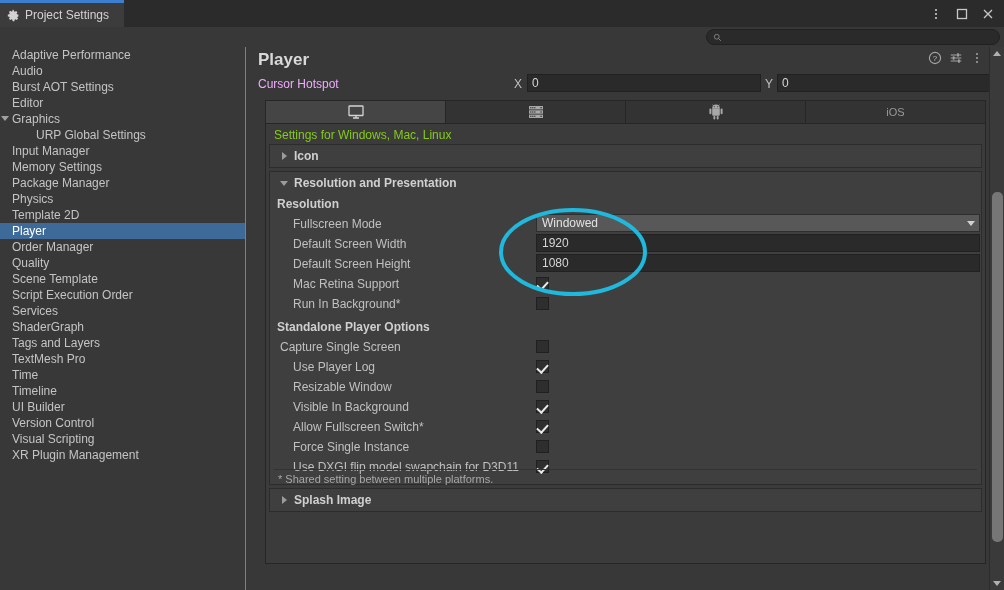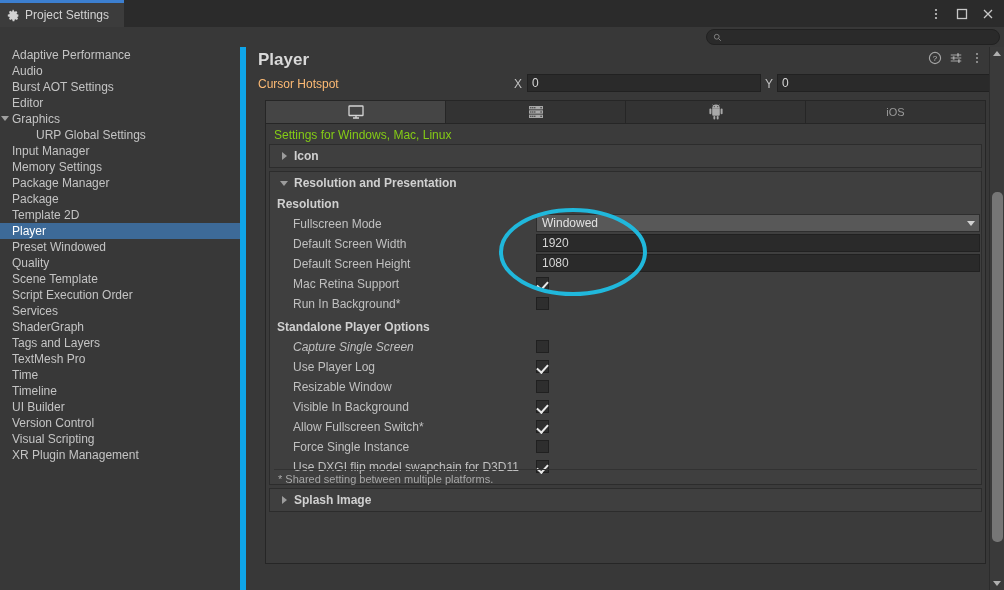--- a/index.html
+++ b/index.html
@@ -51,21 +51,21 @@
   .searchbox {
     position: absolute; right: 4px; top: 2px; width: 294px; height: 16px;
     background: #2a2a2a; border: 1px solid #212121; border-radius: 8px;
     display: flex; align-items: center; padding-left: 6px;
   }
   .searchbox .mag { width: 9px; height: 9px; display: block; opacity: .7; }
 
   
   .sidebar {
     position: absolute; left: 0; top: 47px; width: 246px; height: 543px;
-    background: #383838; border-right: 6px solid #0ea5e9;
+    background: #383838; border-right: 1px solid #0ea5e9;
     overflow: hidden;
   }
   .side-item {
     position: relative; height: 16px; line-height: 16px;
     font-size: 12px; color: #c4c4c4;
     padding-left: 12px; white-space: nowrap;
   }
   .side-item.indent { padding-left: 36px; }
   .side-item.sel { background: #3d6a98; color: #ffffff; }
   .side-item .tri {
@@ -86,21 +86,21 @@
   }
   .title-icons {
     position: absolute; right: 20px; top: 4px;
     display: flex; align-items: center; gap: 7px;
   }
   .ticon { width: 14px; height: 14px; display: block; opacity: .82; }
 
   .hotspot-row {
     position: absolute; left: 8px; top: 27px; width: 742px; height: 20px;
   }
-  .hotspot-label { position: absolute; left: 3px; top: 3px; font-size: 12px; color: #fdba74; }
+  .hotspot-label { position: absolute; left: 3px; top: 3px; font-size: 12px; color: #f0abfc; }
   .ax-lab { position: absolute; top: 3px; font-size: 12px; color: #c0c0c0; }
   .num-field {
     position: absolute; top: 0; height: 18px;
     background: #2a2a2a; border: 1px solid #212121;
     font-size: 12px; color: #d6d6d6;
     display: flex; align-items: center; padding-left: 4px;
   }
   .plattabs {
     position: absolute; left: 18px; top: 53px; width: 721px; height: 24px;
     display: flex;
@@ -261,24 +261,24 @@
     <div id="sidebar-list">
         <div class="side-item"><span>Adaptive Performance</span></div>
         <div class="side-item"><span>Audio</span></div>
         <div class="side-item"><span>Burst AOT Settings</span></div>
         <div class="side-item"><span>Editor</span></div>
         <div class="side-item"><span class="tri"></span><span>Graphics</span></div>
         <div class="side-item indent"><span>URP Global Settings</span></div>
         <div class="side-item"><span>Input Manager</span></div>
         <div class="side-item"><span>Memory Settings</span></div>
         <div class="side-item"><span>Package Manager</span></div>
-        <div class="side-item"><span>Package</span></div>
+        <div class="side-item"><span>Physics</span></div>
         <div class="side-item"><span>Template 2D</span></div>
         <div class="side-item sel"><span>Player</span></div>
-        <div class="side-item"><span>Preset Windowed</span></div>
+        <div class="side-item"><span>Order Manager</span></div>
         <div class="side-item"><span>Quality</span></div>
         <div class="side-item"><span>Scene Template</span></div>
         <div class="side-item"><span>Script Execution Order</span></div>
         <div class="side-item"><span>Services</span></div>
         <div class="side-item"><span>ShaderGraph</span></div>
         <div class="side-item"><span>Tags and Layers</span></div>
         <div class="side-item"><span>TextMesh Pro</span></div>
         <div class="side-item"><span>Time</span></div>
         <div class="side-item"><span>Timeline</span></div>
         <div class="side-item"><span>UI Builder</span></div>
@@ -414,21 +414,21 @@
 
         <div class="prop-row" style="left:0; top:122px; width:711px;">
           <span class="prop-label" style="left:23px;">Run In Background*</span>
           <div class="cbox" style="left:266px; top:3px;"></div>
         </div>
 
         <div class="grouplabel" style="left:7px; top:148px;">Standalone Player Options</div>
 
         <div id="spo-rows">
             <div class="prop-row" style="left: 0px; top: 165px; width: 711px;">
-              <span class="prop-label" style="left: 23px; font-style: italic;">Capture Single Screen</span>
+              <span class="prop-label" style="left: 10px;">Capture Single Screen</span>
               <div class="cbox" style="left: 266px; top: 3px;"></div>
             </div>
             <div class="prop-row" style="left: 0px; top: 185px; width: 711px;">
               <span class="prop-label" style="left: 23px;">Use Player Log</span>
               <div class="cbox on" style="left: 266px; top: 3px;"></div>
             </div>
             <div class="prop-row" style="left: 0px; top: 205px; width: 711px;">
               <span class="prop-label" style="left: 23px;">Resizable Window</span>
               <div class="cbox" style="left: 266px; top: 3px;"></div>
             </div>

